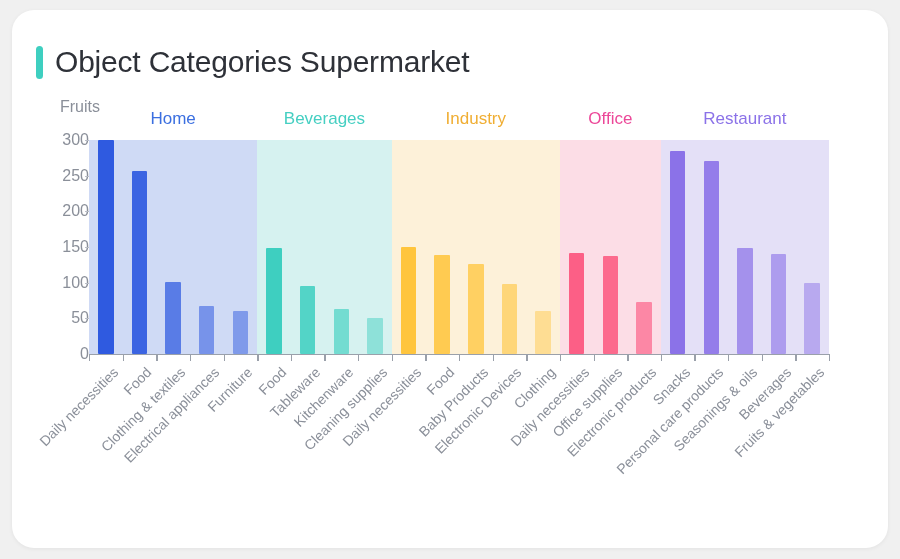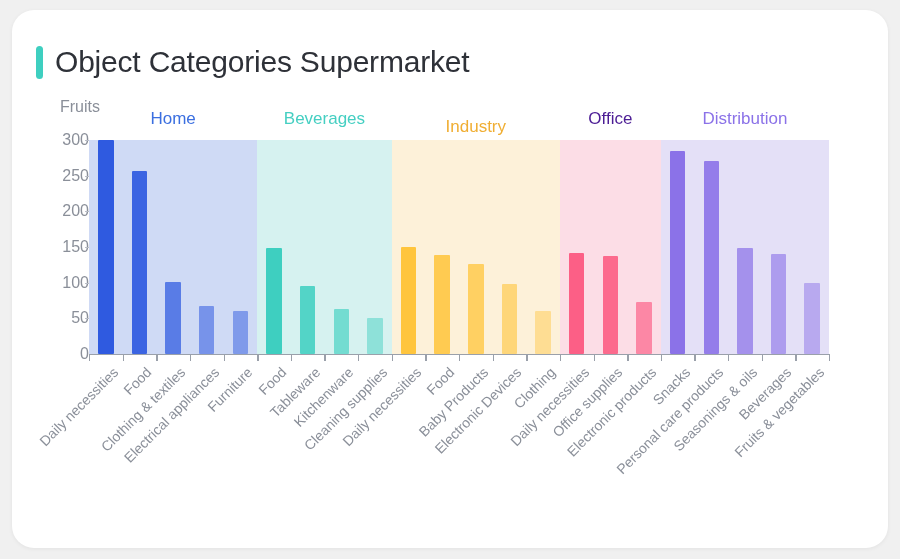--- a/index.html
+++ b/index.html
@@ -179,33 +179,33 @@
         <div class="bar" title="Clothing &amp; textiles: 101" style="left: 76.3545px; width: 15.4727px; height: 72.0467px; background: rgb(47, 90, 224); opacity: 0.74;"></div>
         <div class="bar" title="Electrical appliances: 67" style="left: 109.991px; width: 15.4727px; height: 47.7933px; background: rgb(47, 90, 224); opacity: 0.55;"></div>
         <div class="bar" title="Furniture: 61" style="left: 143.627px; width: 15.4727px; height: 43.5133px; background: rgb(47, 90, 224); opacity: 0.5;"></div>
         <div class="band" style="left: 168.182px; width: 134.545px; background: rgb(214, 242, 240);"></div>
         <div class="band-title" style="left: 168.182px; width: 134.545px; color: rgb(69, 207, 194);">Beverages</div>
         <div class="bar" title="Food: 148" style="left: 177.264px; width: 15.4727px; height: 105.573px; background: rgb(62, 207, 192); opacity: 1;"></div>
         <div class="bar" title="Tableware: 96" style="left: 210.9px; width: 15.4727px; height: 68.48px; background: rgb(62, 207, 192); opacity: 0.86;"></div>
         <div class="bar" title="Kitchenware: 63" style="left: 244.536px; width: 15.4727px; height: 44.94px; background: rgb(62, 207, 192); opacity: 0.65;"></div>
         <div class="bar" title="Cleaning supplies: 50" style="left: 278.173px; width: 15.4727px; height: 35.6667px; background: rgb(62, 207, 192); opacity: 0.48;"></div>
         <div class="band" style="left: 302.727px; width: 168.182px; background: rgb(253, 241, 217);"></div>
-        <div class="band-title" style="left: 302.727px; width: 168.182px; color: rgb(240, 174, 51); margin-top: 8px;">Industry</div>
+        <div class="band-title" style="left: 302.727px; width: 168.182px; color: rgb(240, 174, 51);">Industry</div>
         <div class="bar" title="Daily necessities: 150" style="left: 311.809px; width: 15.4727px; height: 107px; background: rgb(255, 197, 61); opacity: 1;"></div>
         <div class="bar" title="Food: 139" style="left: 345.445px; width: 15.4727px; height: 99.1533px; background: rgb(255, 197, 61); opacity: 0.88;"></div>
         <div class="bar" title="Baby Products: 126" style="left: 379.082px; width: 15.4727px; height: 89.88px; background: rgb(255, 197, 61); opacity: 0.76;"></div>
         <div class="bar" title="Electronic Devices: 98" style="left: 412.718px; width: 15.4727px; height: 69.9067px; background: rgb(255, 197, 61); opacity: 0.62;"></div>
         <div class="bar" title="Clothing: 61" style="left: 446.355px; width: 15.4727px; height: 43.5133px; background: rgb(255, 197, 61); opacity: 0.45;"></div>
         <div class="band" style="left: 470.909px; width: 100.909px; background: rgb(252, 221, 230);"></div>
-        <div class="band-title" style="left: 470.909px; width: 100.909px; color: #4c1d95;">Office</div>
+        <div class="band-title" style="left: 470.909px; width: 100.909px; color: #ec4899;">Office</div>
         <div class="bar" title="Daily necessities: 142" style="left: 479.991px; width: 15.4727px; height: 101.293px; background: rgb(252, 95, 134); opacity: 1;"></div>
         <div class="bar" title="Office supplies: 138" style="left: 513.627px; width: 15.4727px; height: 98.44px; background: rgb(252, 95, 134); opacity: 0.92;"></div>
         <div class="bar" title="Electronic products: 73" style="left: 547.264px; width: 15.4727px; height: 52.0733px; background: rgb(252, 95, 134); opacity: 0.68;"></div>
         <div class="band" style="left: 571.818px; width: 168.182px; background: rgb(228, 224, 247);"></div>
-        <div class="band-title" style="left: 571.818px; width: 168.182px; color: rgb(139, 114, 232);">Distribution</div>
+        <div class="band-title" style="left: 571.818px; width: 168.182px; color: rgb(139, 114, 232);">Restaurant</div>
         <div class="bar" title="Snacks: 285" style="left: 580.9px; width: 15.4727px; height: 203.3px; background: rgb(139, 114, 232); opacity: 1;"></div>
         <div class="bar" title="Personal care products: 271" style="left: 614.536px; width: 15.4727px; height: 193.313px; background: rgb(139, 114, 232); opacity: 0.9;"></div>
         <div class="bar" title="Seasonings &amp; oils: 148" style="left: 648.173px; width: 15.4727px; height: 105.573px; background: rgb(139, 114, 232); opacity: 0.72;"></div>
         <div class="bar" title="Beverages: 140" style="left: 681.809px; width: 15.4727px; height: 99.8667px; background: rgb(139, 114, 232); opacity: 0.62;"></div>
         <div class="bar" title="Fruits &amp; vegetables: 100" style="left: 715.445px; width: 15.4727px; height: 71.3333px; background: rgb(139, 114, 232); opacity: 0.5;"></div>
       </div>
     <div id="xaxis-line"></div>
     <div id="xaxis"></div>
   <div class="xtick" style="left: 77px;"></div>
       <div class="xtick" style="left: 110.636px;"></div>

